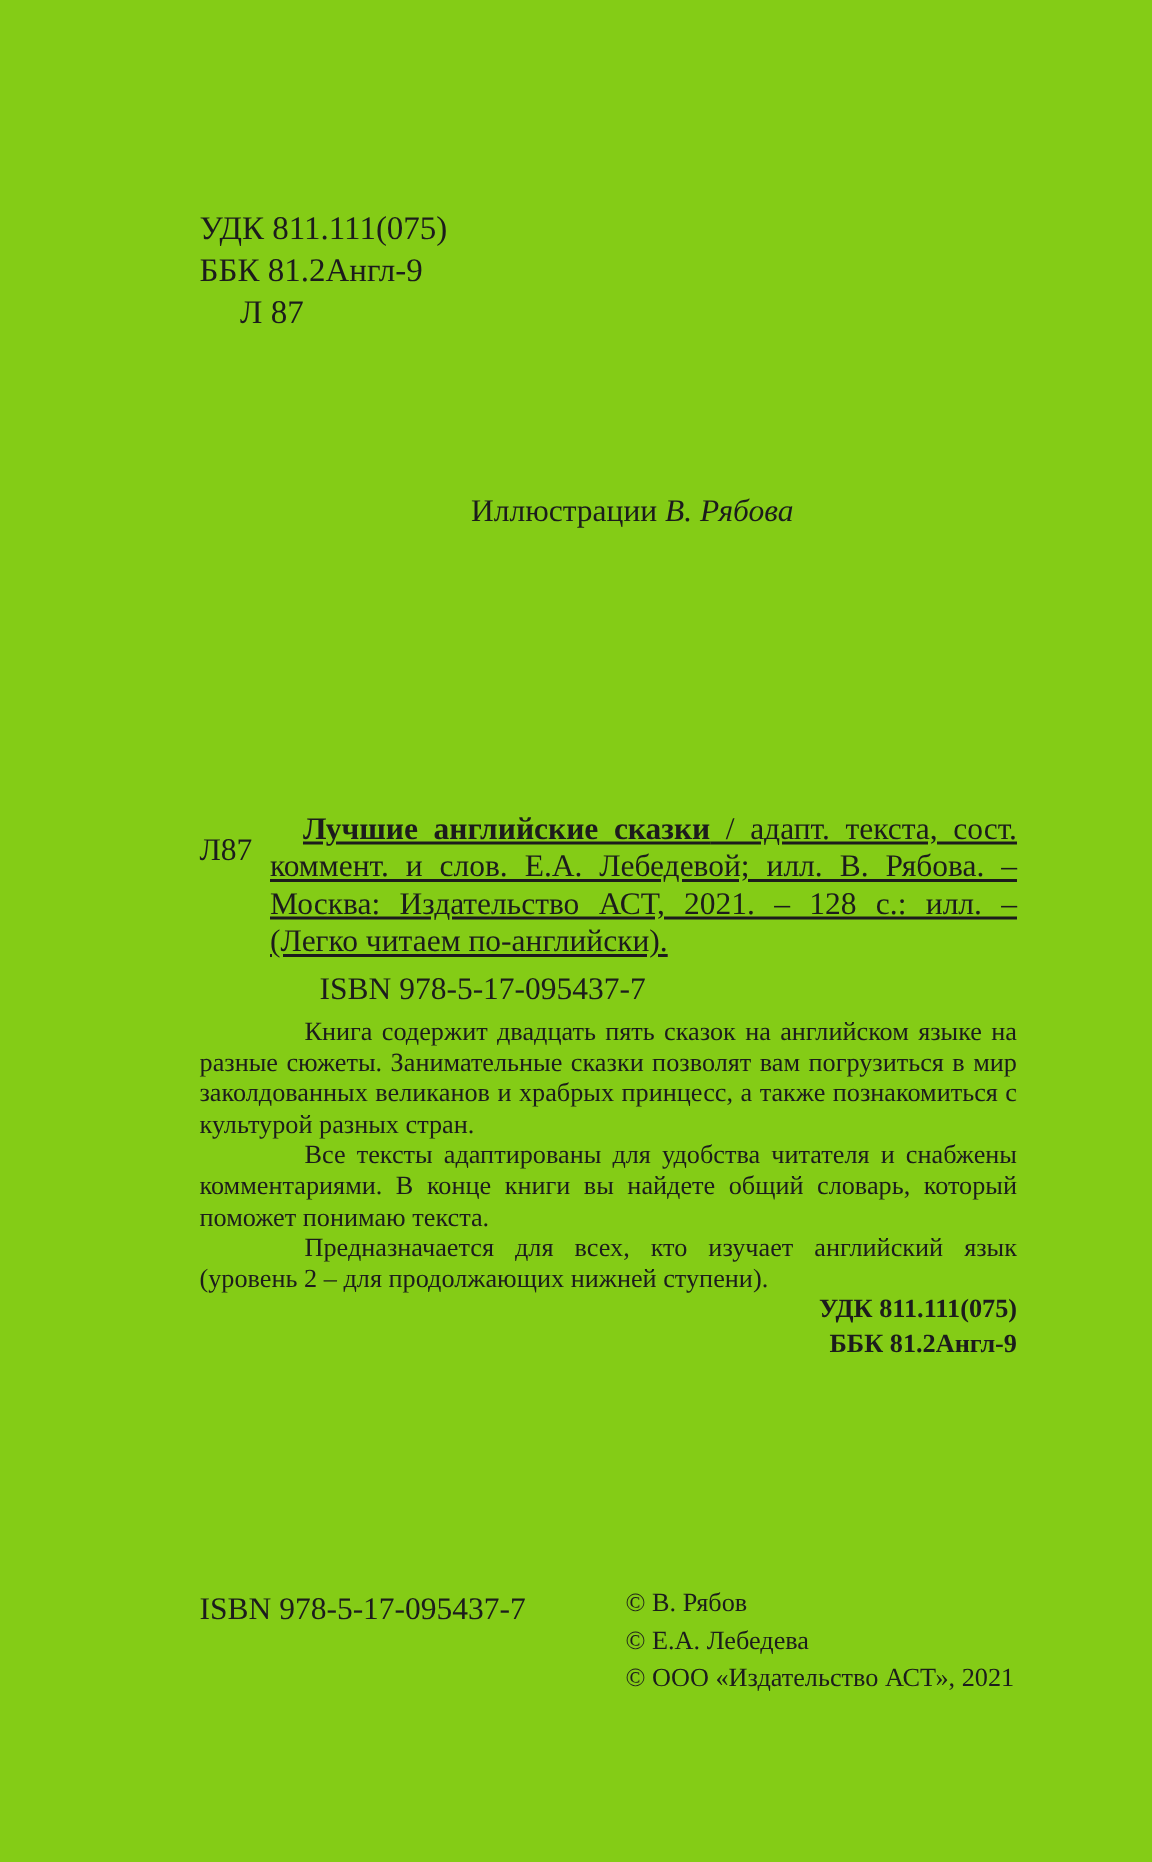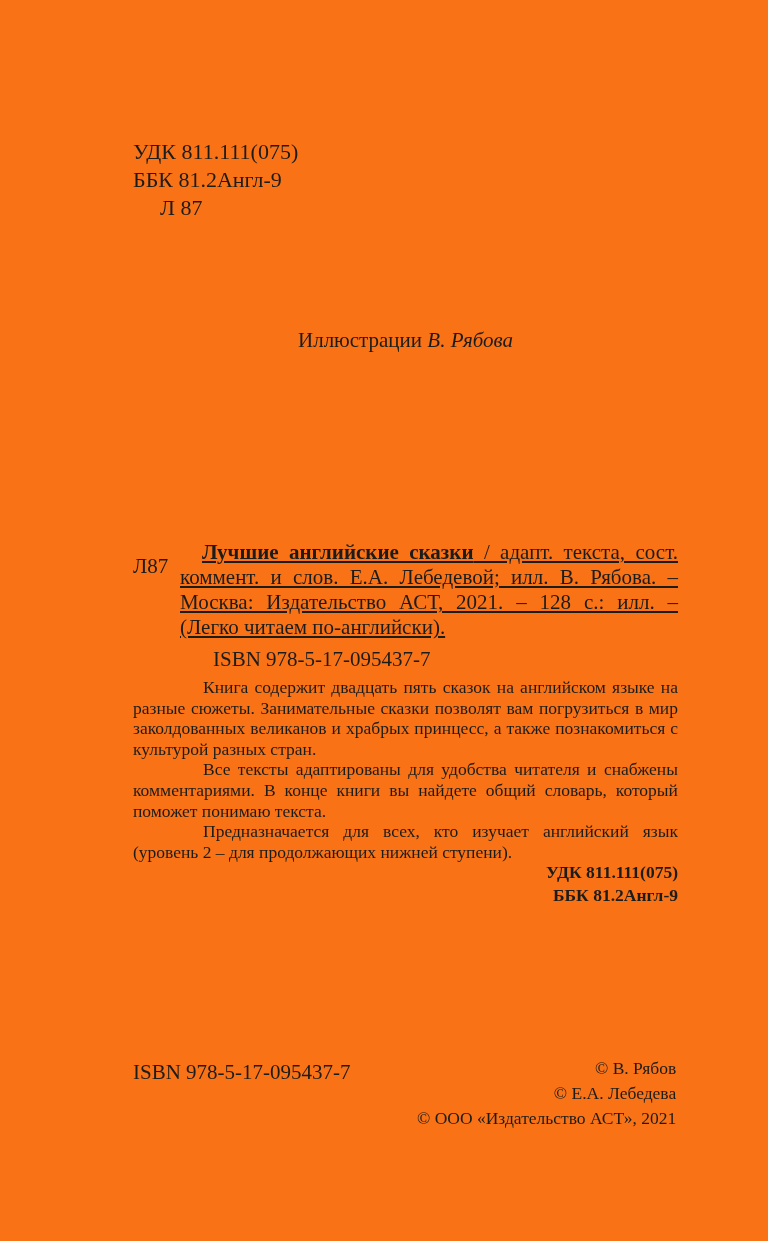--- a/index.html
+++ b/index.html
@@ -4,40 +4,40 @@
 <style>
   html, body {
     margin: 0;
     padding: 0;
     background: #ffffff;
   }
   .page {
     position: relative;
     width: 768px;
     height: 1241px;
-    background: #f97316;
+    background: #84cc16;
     font-family: "Liberation Serif", "DejaVu Serif", serif;
     color: #1c1c1c;
     overflow: hidden;
   }
   
   .top-codes {
     position: absolute;
     left: 133px;
     top: 138px;
     font-size: 22px;
     line-height: 28px;
     white-space: nowrap;
   }
   .top-codes .indent { padding-left: 27px; }
 
   
   .illustr {
     position: absolute;
-    left: 133px;
+    left: 149px;
     top: 328px;
     width: 545px;
     text-align: center;
     font-size: 21px;
   }
   .it { font-style: italic; }
 
   
   .bib {
     position: absolute;
@@ -105,21 +105,20 @@
     font-size: 21px;
     white-space: nowrap;
   }
   .copyrights {
     position: absolute;
     left: 284px;
     top: 0;
     font-size: 17.5px;
     line-height: 25px;
     white-space: nowrap;
-    text-align: right;
   }
 </style>
 </head>
 <body>
 
 <div class="page">
 
   <div class="top-codes">
     <div>УДК 811.111(075)</div>
     <div>ББК 81.2Англ-9</div>

